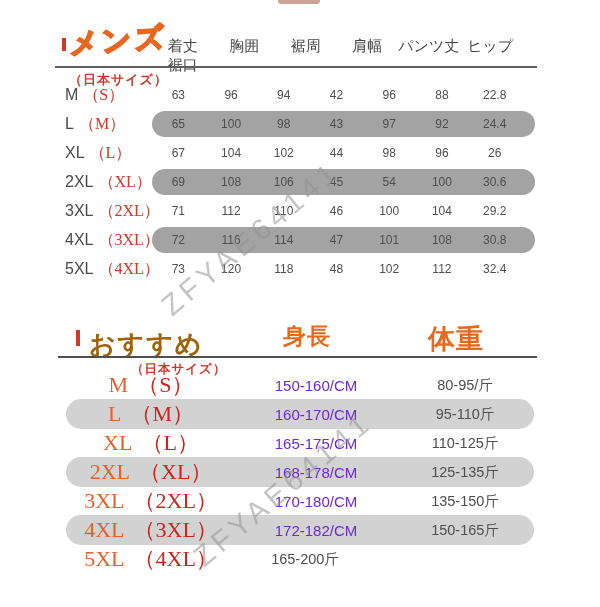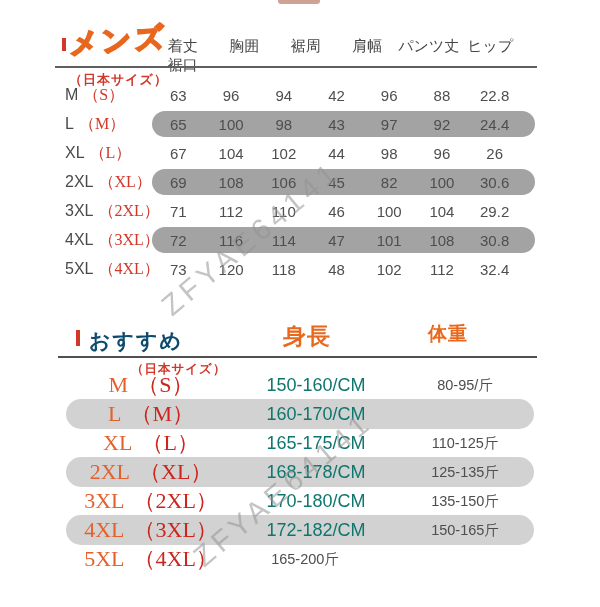--- a/index.html
+++ b/index.html
@@ -27,39 +27,39 @@
 
   .men-row{position:absolute;left:55px;width:480px;height:26px;display:flex;align-items:center;}
   .men-row .label{width:97px;box-sizing:border-box;padding-left:10px;display:flex;gap:5px;align-items:baseline;white-space:nowrap;}
   .men-row .label .sz{font-size:16px;color:#4a4a4a;}
   .men-row .label .jp{font-size:16px;color:#d2372a;font-family:"Liberation Serif","DejaVu Serif",serif;}
   .men-row .vals{
     flex:1;height:100%;display:grid;grid-template-columns:repeat(7,1fr);align-items:center;
     box-sizing:border-box;padding-right:14px;border-radius:13px;
   }
   .men-row.hl .vals{background:#a3a3a3;}
-  .men-row .vals span{text-align:center;font-size:15px;color:#4e4e4e;white-space:nowrap;}
+  .men-row .vals span{text-align:center;font-size:12px;color:#4e4e4e;white-space:nowrap;}
 
   
   .rec-tick{position:absolute;left:76px;top:330px;width:4px;height:16px;background:#d2372a;}
-  .rec-title{position:absolute;left:89px;top:327px;font-size:21px;font-weight:bold;color:#0c4a6e;letter-spacing:2px;}
+  .rec-title{position:absolute;left:89px;top:327px;font-size:26px;font-weight:bold;color:#a16207;letter-spacing:2px;}
   .rec-col-h{position:absolute;left:283px;top:321px;font-size:23px;font-weight:bold;color:#e8691e;letter-spacing:1px;}
-  .rec-col-w{position:absolute;left:428px;top:321px;font-size:19px;font-weight:bold;color:#e8691e;letter-spacing:1px;}
+  .rec-col-w{position:absolute;left:428px;top:321px;font-size:27px;font-weight:bold;color:#e8691e;letter-spacing:1px;}
   .rec-line{position:absolute;left:58px;top:356px;width:479px;height:2px;background:#4f4f4f;}
   .rec-sub{position:absolute;left:131px;top:361px;font-size:12.5px;font-weight:bold;color:#d2372a;letter-spacing:1px;}
 
   .rec-row{position:absolute;left:66px;width:468px;height:30px;display:flex;align-items:center;border-radius:15px;}
   .rec-row.hl{background:#d2d2d2;}
   .rec-row .label{
     width:170px;display:flex;justify-content:center;gap:9px;align-items:baseline;white-space:nowrap;
     font-family:"Liberation Serif","DejaVu Serif",serif;font-size:22px;
   }
   .rec-row .label .sz{color:#e4602c;}
   .rec-row .label .jp{color:#cd241b;}
-  .rec-row .hv{width:160px;text-align:center;font-size:18px;color:#0f766e;white-space:nowrap;}
+  .rec-row .hv{width:160px;text-align:center;font-size:15px;color:#6d28d9;white-space:nowrap;}
   .rec-row .wv{width:138px;text-align:center;font-size:14.5px;color:#4e4e4e;white-space:nowrap;}
 
   
   .wm{
     position:absolute;font-size:29px;letter-spacing:5px;color:rgba(148,148,148,0.55);
     transform:rotate(-40deg);white-space:nowrap;font-family:"Liberation Sans",sans-serif;
   }
   .wm1{left:140px;top:222px;}
   .wm2{left:172px;top:473px;}
 </style>
@@ -137,21 +137,21 @@
   <div class="men-row hl" style="top:169px">
     <div class="label">
         <span class="sz">2XL</span>
         <span class="jp">（XL）</span>
       </div>
     <div class="vals">
       <span>69</span>
         <span>108</span>
         <span>106</span>
         <span>45</span>
-        <span>82</span>
+        <span>54</span>
         <span>100</span>
         <span>30.6</span>
     </div>
   </div>
 
   <div class="men-row" style="top:198px">
     <div class="label">
         <span class="sz">3XL</span>
         <span class="jp">（2XL）</span>
       </div>
@@ -213,20 +213,21 @@
     <div class="hv">150-160/CM</div>
     <div class="wv">80-95/斤</div>
   </div>
 
   <div class="rec-row hl" style="top:399px">
     <div class="label">
         <span class="sz">L</span>
         <span class="jp">（M）</span>
       </div>
     <div class="hv">160-170/CM</div>
+    <div class="wv">95-110斤</div>
   </div>
 
   <div class="rec-row" style="top:428px">
     <div class="label">
         <span class="sz">XL</span>
         <span class="jp">（L）</span>
       </div>
     <div class="hv">165-175/CM</div>
     <div class="wv">110-125斤</div>
   </div>

